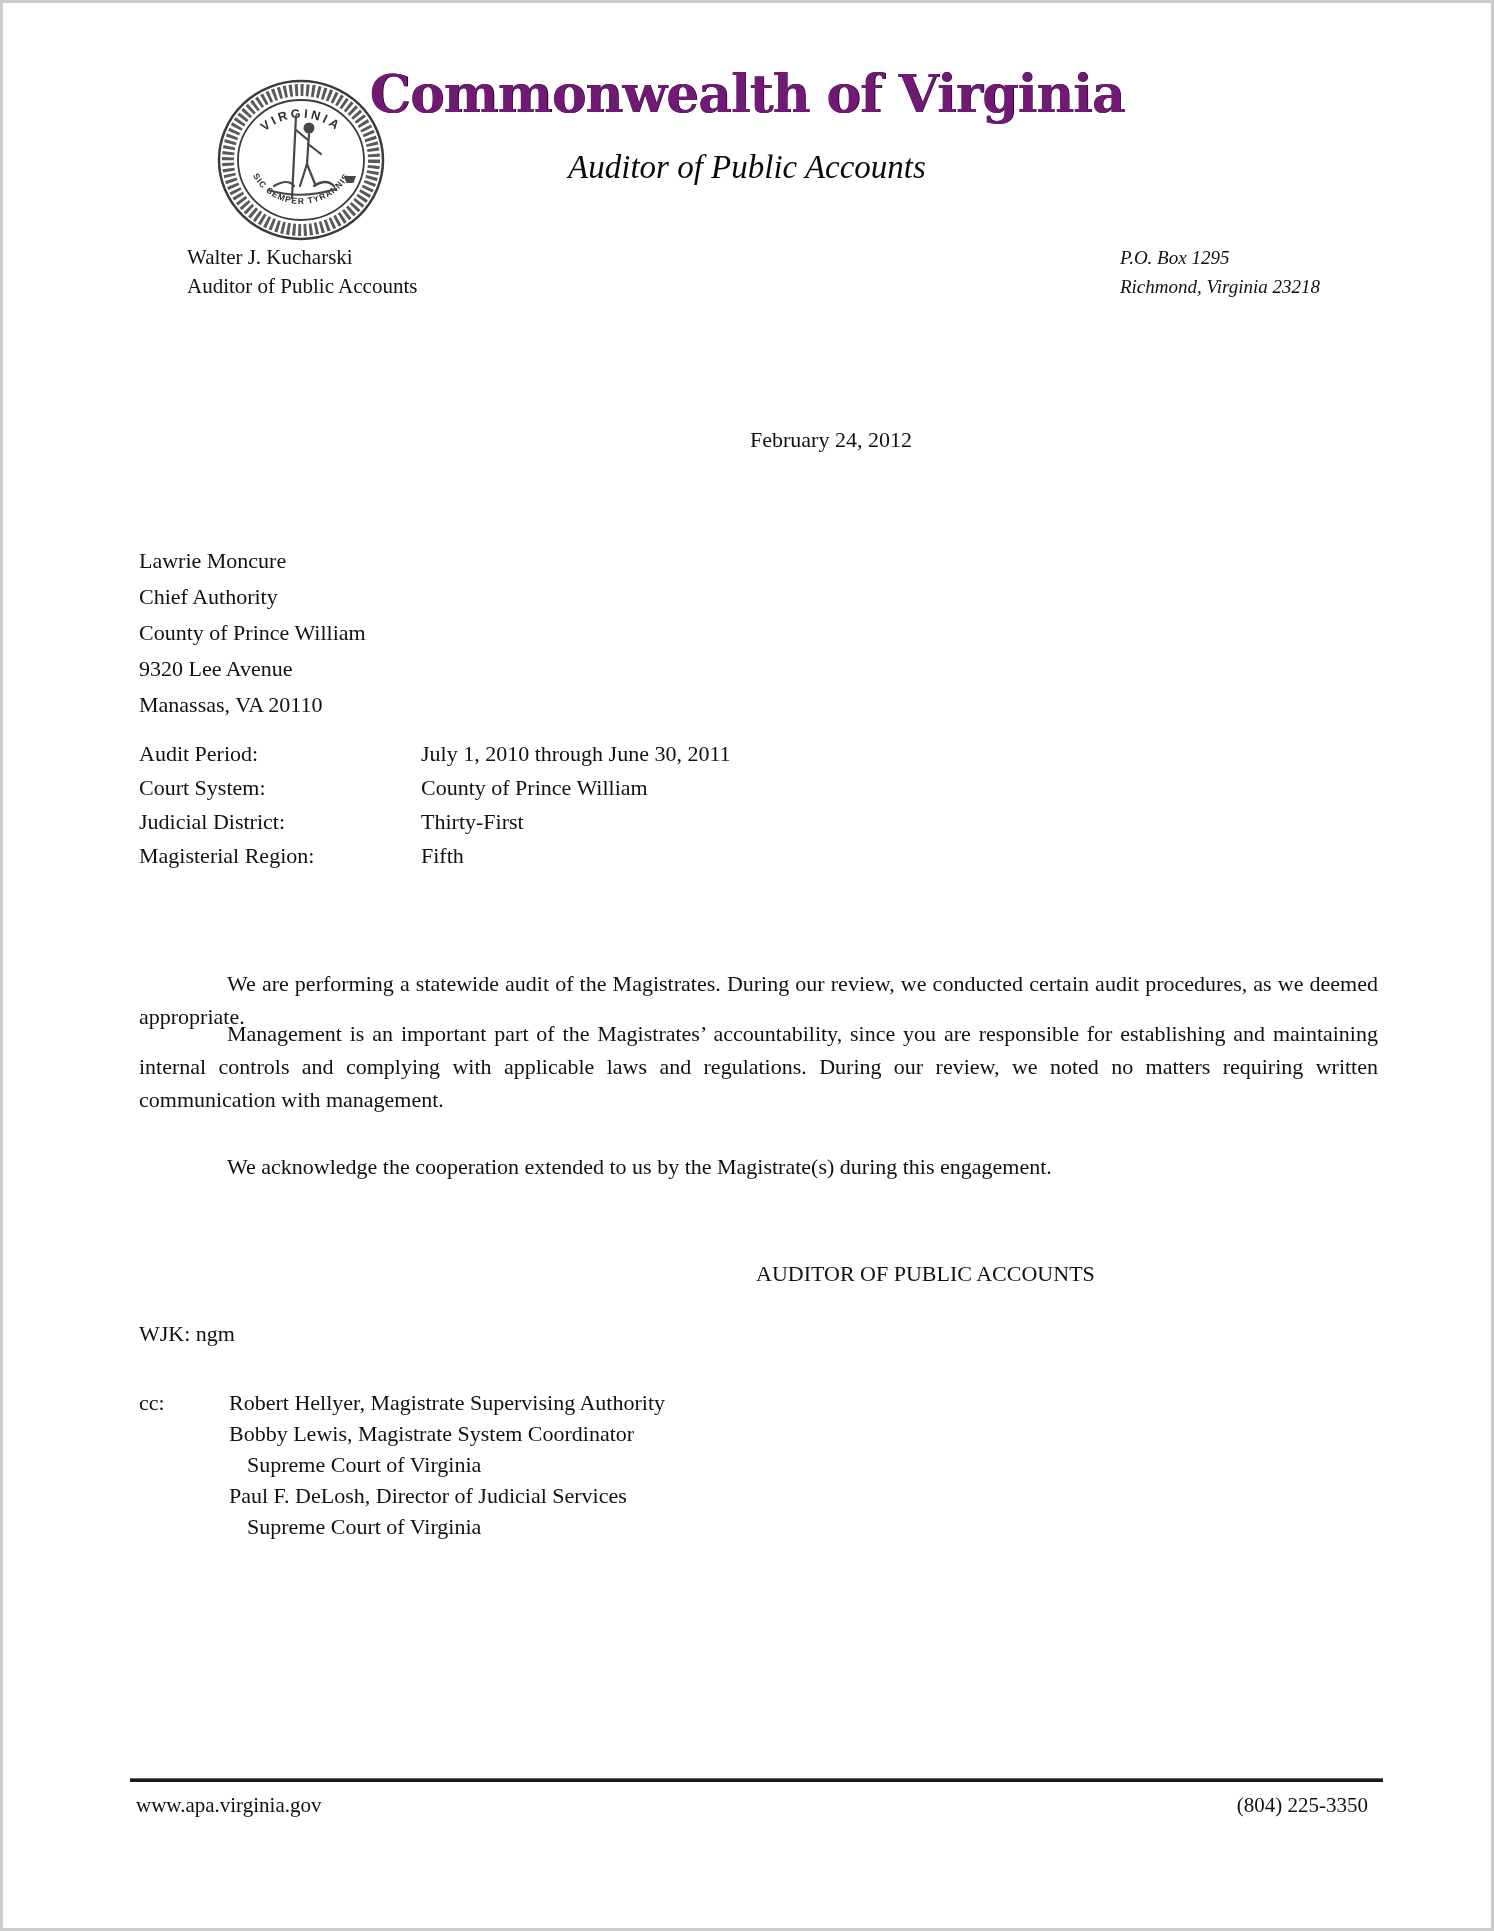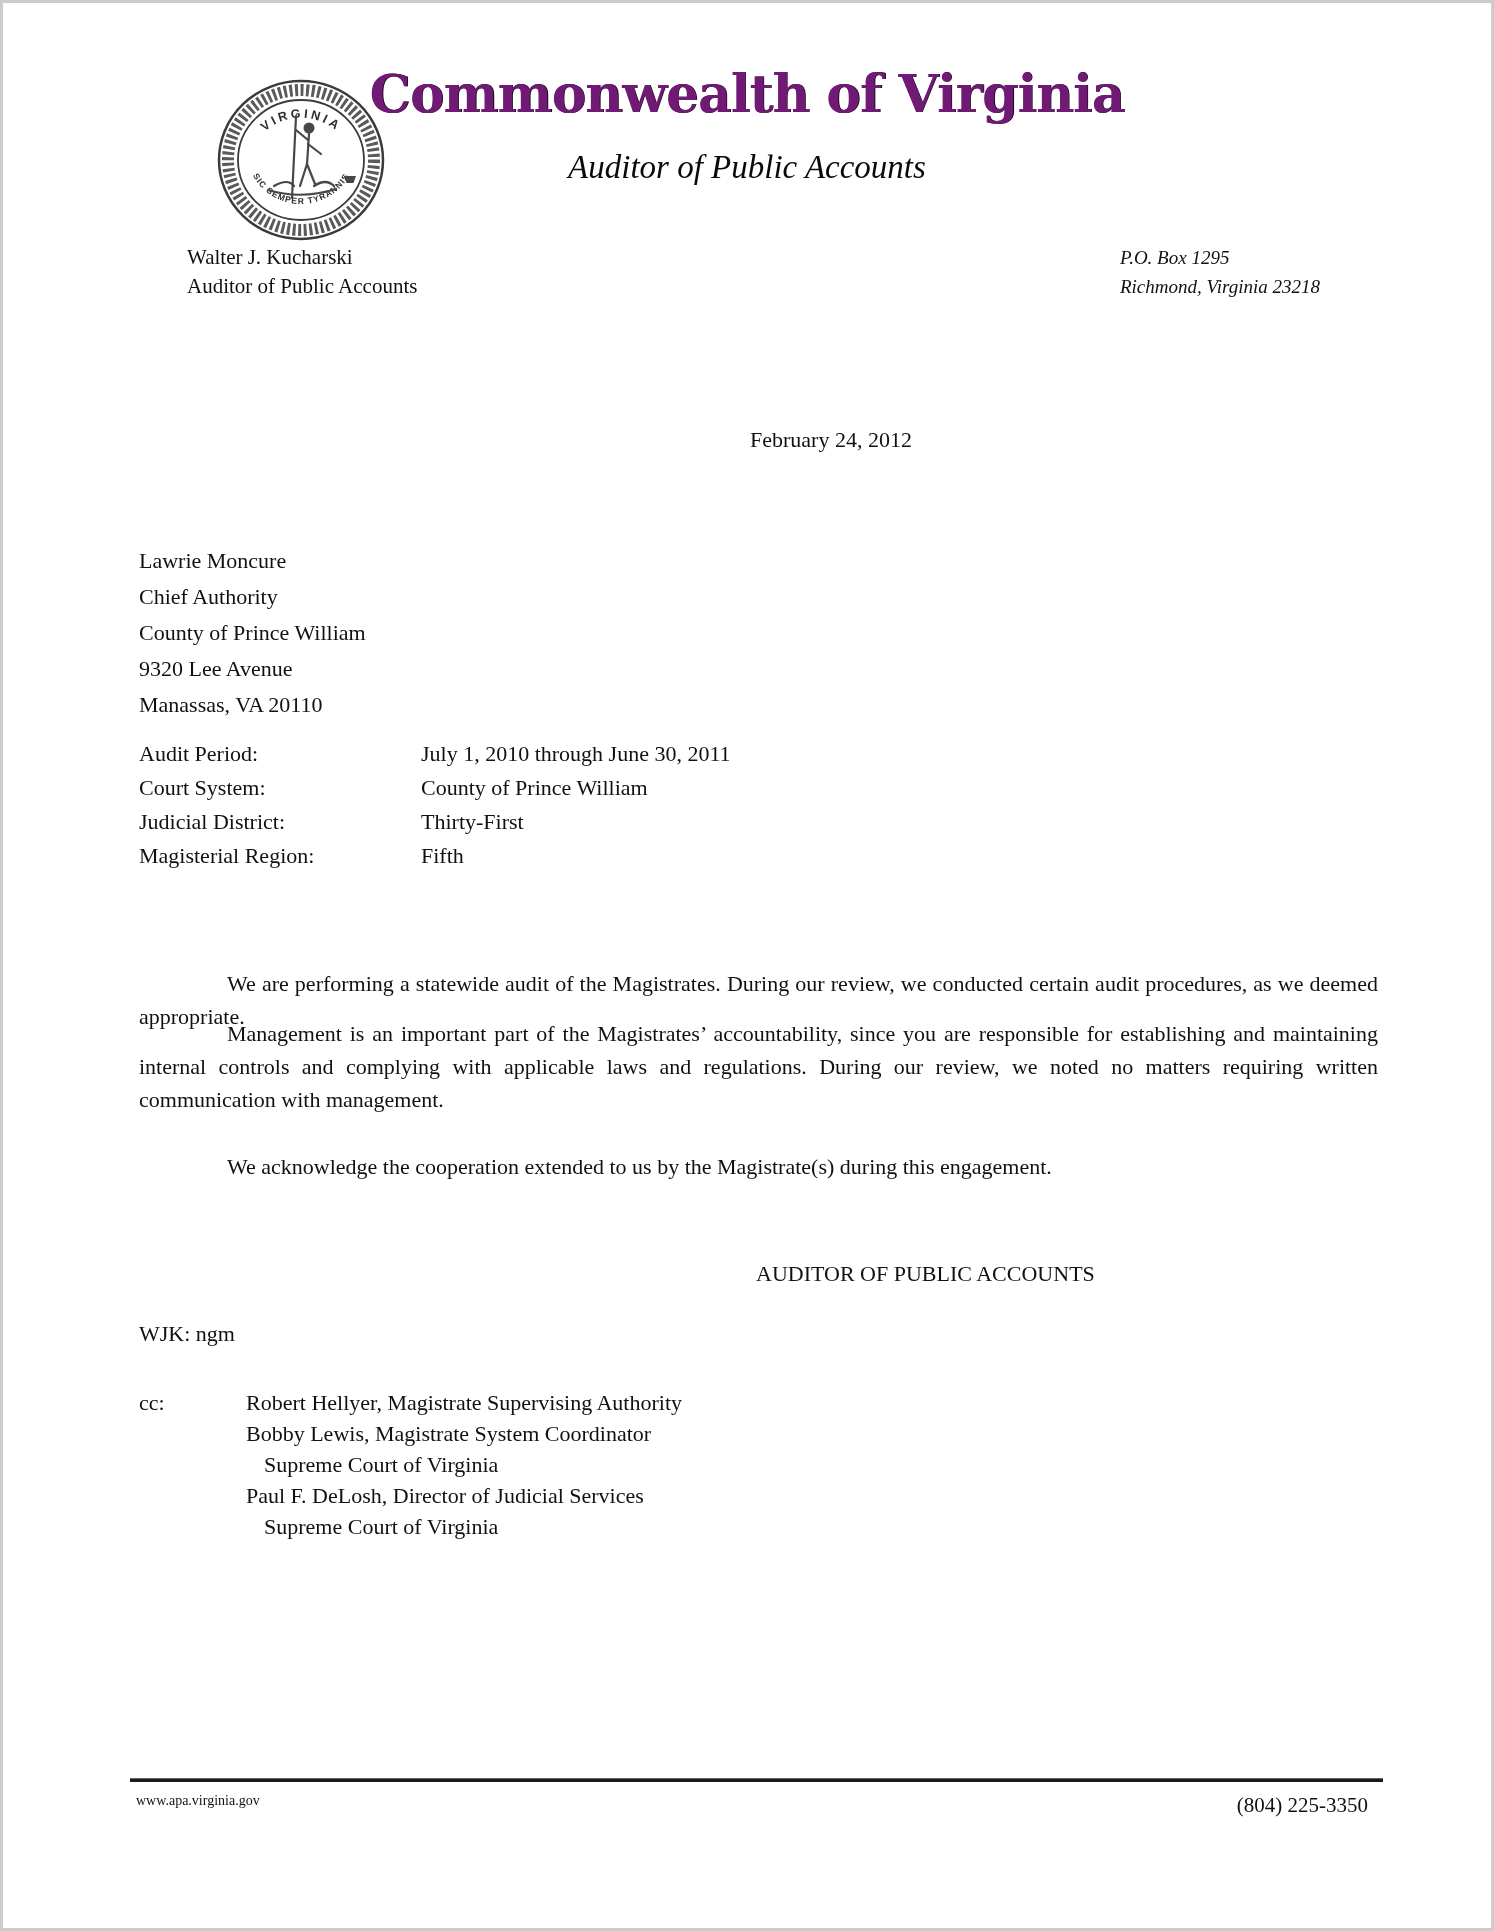--- a/index.html
+++ b/index.html
@@ -73,32 +73,32 @@
     text-align: justify;
     text-indent: 88px;
     margin: 0;
   }
   .par-1 { top: 964px; }
   .par-2 { top: 1014px; }
   .par-3 { top: 1147px; text-align: left; }
   .closing { left: 753px; top: 1258px; font-size: 22px; }
   .reference { left: 136px; top: 1318px; font-size: 22px; }
   .cc-block { left: 136px; top: 1384px; font-size: 22px; line-height: 31px; }
-  .cc-block { display: flex; gap: 17px; }
+  .cc-block { display: flex; }
   .cc-label { width: 90px; }
   .cc-entries .indent { padding-left: 18px; }
 
   
   .footer-rule {
     left: 127px; top: 1775px;
     width: 1253px; height: 3px;
     border-top: 1px solid #666;
     background: #1b1b1b;
   }
-  .footer-web { left: 133px; top: 1790px; font-size: 14px; }
+  .footer-web { left: 133px; top: 1790px; font-size: 21px; }
   .footer-phone { right: 123px; top: 1790px; font-size: 21px; margin-left: 48px; }
 
   
   .seal svg { width: 100%; height: 100%; }
 </style>
 </head>
 <body>
 
 <div class="page">
 

